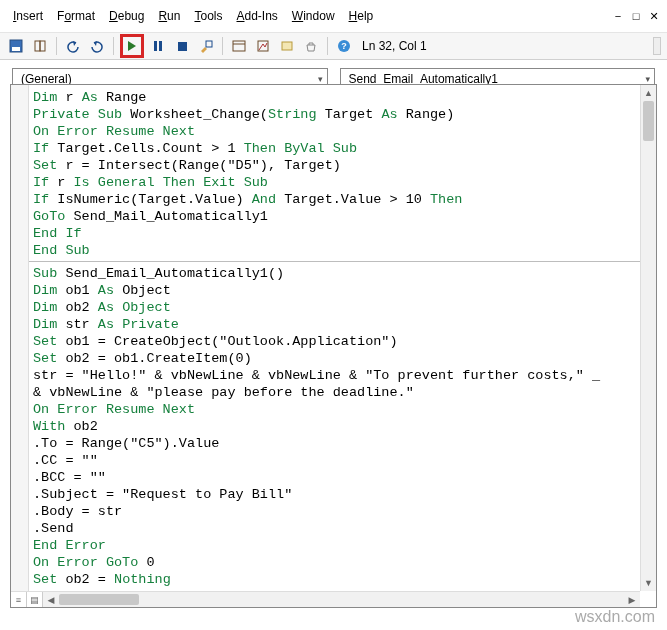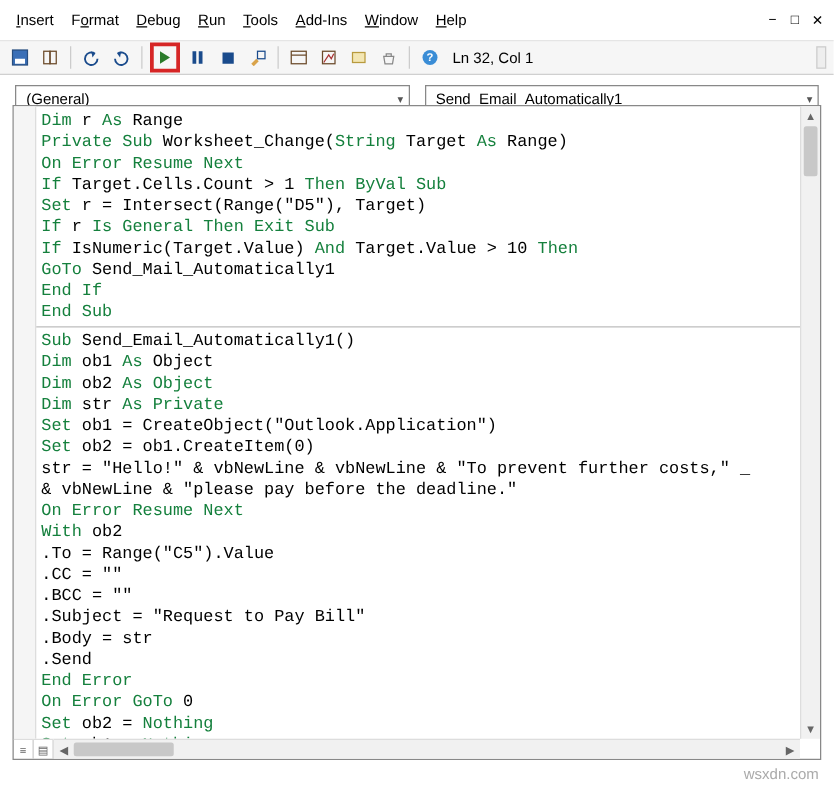--- a/index.html
+++ b/index.html
@@ -38,21 +38,21 @@
 .code-scroll-h .thumb { position:absolute; left:16px; top:2px; bottom:2px; width:80px; background:#c8c8c8; border-radius:2px;}
 .gutter-btns { position:absolute; left:0; bottom:0; width:32px; height:16px; display:flex; border-top:1px solid #ddd;}
 .gutter-btns span { flex:1; border-right:1px solid #ccc; display:flex;align-items:center;justify-content:center; font-size:9px; color:#666;}
 
 .code-inner { position:absolute; left:0; right:16px; top:0; bottom:16px; overflow:hidden; }
 .code-margin { position:absolute; left:0; top:0; bottom:0; width:18px; background:#f5f5f5; border-right:1px solid #ddd; }
 pre.code { position:absolute; left:22px; top:4px; font-family: Consolas, "Courier New", monospace; font-size:13.5px; line-height:17px; white-space:pre; }
 .kw { color:#15803d; }
 .sep-line { position:absolute; left:18px; right:0; height:1px; background:#bdbdbd; }
 
-.watermark { position:absolute; right:12px; bottom:4px; font-size:12px; color:#aaa; }
+.watermark { position:absolute; right:12px; bottom:4px; font-size:16px; color:#aaa; }
 
 svg { display:block; }
 </style>
 </head>
 <body>
 
 <div class="menubar">
   <div class="menu-item"><span class="ul">I</span>nsert</div>
   <div class="menu-item">F<span class="ul">o</span>rmat</div>
   <div class="menu-item"><span class="ul">D</span>ebug</div>

